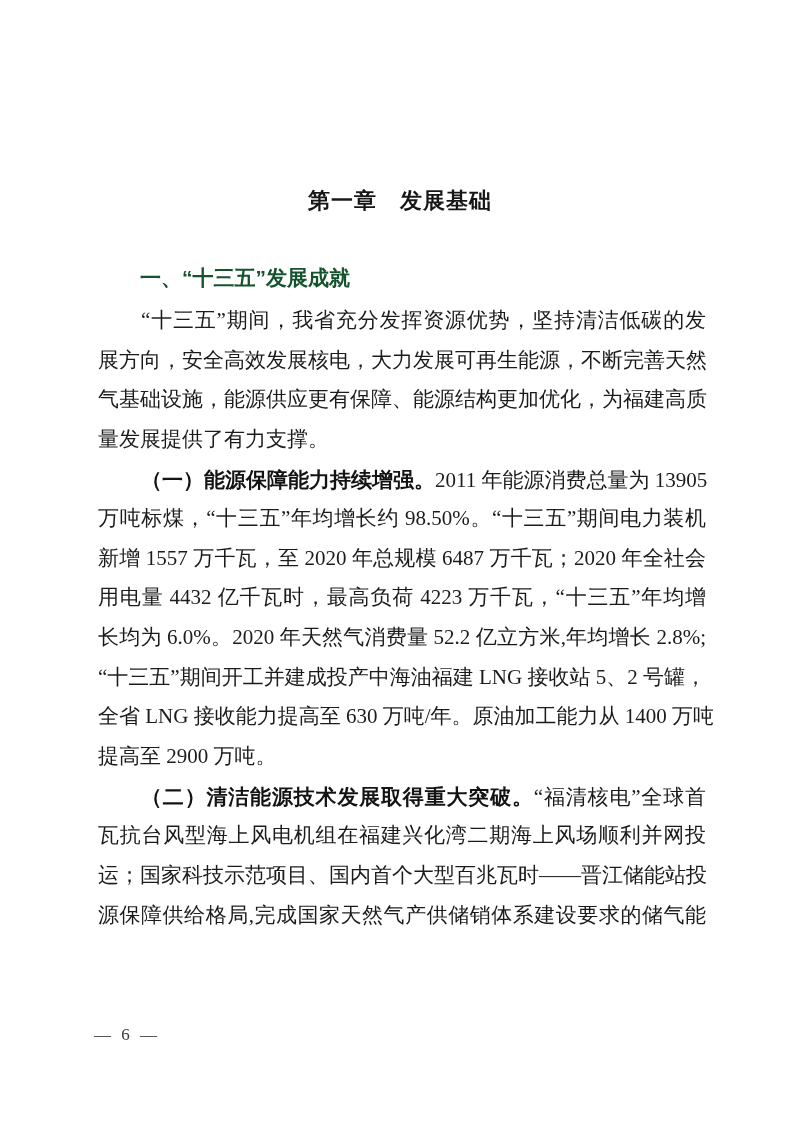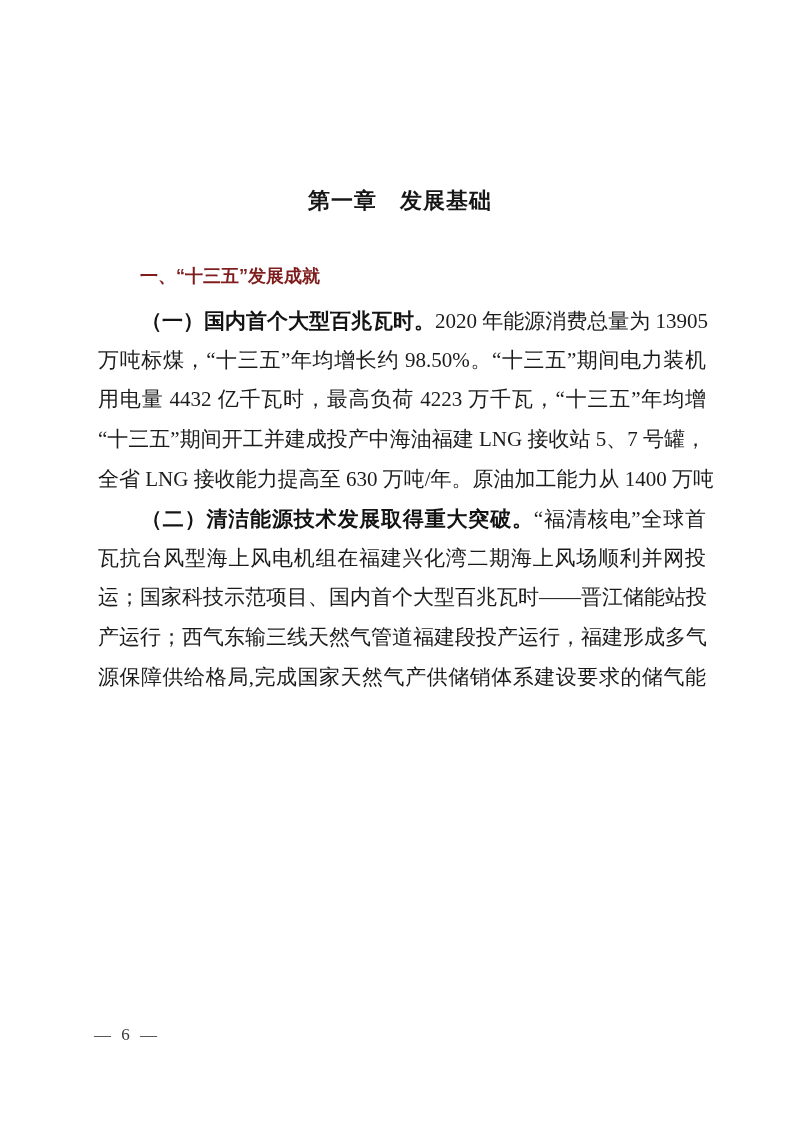--- a/index.html
+++ b/index.html
@@ -25,22 +25,22 @@
   }
   .heading {
     position: absolute;
     top: 264px;
     left: 98px;
     width: 608px;
     padding-left: 42px;
     box-sizing: border-box;
     font-family: "Liberation Sans", "DejaVu Sans", sans-serif;
     font-weight: 700;
-    font-size: 18px;
-    color: #7f1d1d;
+    font-size: 21px;
+    color: #14532d;
   }
   .body {
     position: absolute;
     top: 301px;
     left: 98px;
     width: 608px;
     font-family: "Liberation Serif", "DejaVu Serif", serif;
     font-size: 21px;
     line-height: 39.65px;
     color: #1b1b1b;
@@ -78,38 +78,46 @@
 <body>
 
 <div class="page">
 
   <div class="title">第一章　发展基础</div>
 
   <div class="heading">一、“十三五”发展成就</div>
 
   <div class="body">
 
+    <div>
+      <div class="ln just indent">“十三五”期间，我省充分发挥资源优势，坚持清洁低碳的发</div>
+      <div class="ln just">展方向，安全高效发展核电，大力发展可再生能源，不断完善天然</div>
+      <div class="ln just">气基础设施，能源供应更有保障、能源结构更加优化，为福建高质</div>
+      <div class="ln plain">量发展提供了有力支撑。</div>
+    </div>
 
     <div>
       <div class="ln just indent">
-        <span class="lead">（一）国内首个大型百兆瓦时。</span><span>2020 年能源消费总量为 13905</span>
+        <span class="lead">（一）能源保障能力持续增强。</span><span>2011 年能源消费总量为 13905</span>
       </div>
       <div class="ln just">万吨标煤，“十三五”年均增长约 98.50%。“十三五”期间电力装机</div>
+      <div class="ln just">新增 1557 万千瓦，至 2020 年总规模 6487 万千瓦；2020 年全社会</div>
       <div class="ln just">用电量 4432 亿千瓦时，最高负荷 4223 万千瓦，“十三五”年均增</div>
-      <div class="ln just">“十三五”期间开工并建成投产中海油福建 LNG 接收站 5、7 号罐，</div>
+      <div class="ln just">长均为 6.0%。2020 年天然气消费量 52.2 亿立方米,年均增长 2.8%;</div>
+      <div class="ln just">“十三五”期间开工并建成投产中海油福建 LNG 接收站 5、2 号罐，</div>
       <div class="ln just">全省 LNG 接收能力提高至 630 万吨/年。原油加工能力从 1400 万吨</div>
+      <div class="ln plain">提高至 2900 万吨。</div>
     </div>
 
     <div>
       <div class="ln just indent">
         <span class="lead">（二）清洁能源技术发展取得重大突破。</span><span>“福清核电”全球首</span>
       </div>
       <div class="ln just">瓦抗台风型海上风电机组在福建兴化湾二期海上风场顺利并网投</div>
       <div class="ln just">运；国家科技示范项目、国内首个大型百兆瓦时——晋江储能站投</div>
-      <div class="ln just">产运行；西气东输三线天然气管道福建段投产运行，福建形成多气</div>
       <div class="ln just">源保障供给格局,完成国家天然气产供储销体系建设要求的储气能</div>
     </div>
 
   </div>
 
   <div class="footer">— 6 —</div>
 
 </div>
 
 </body></html>

